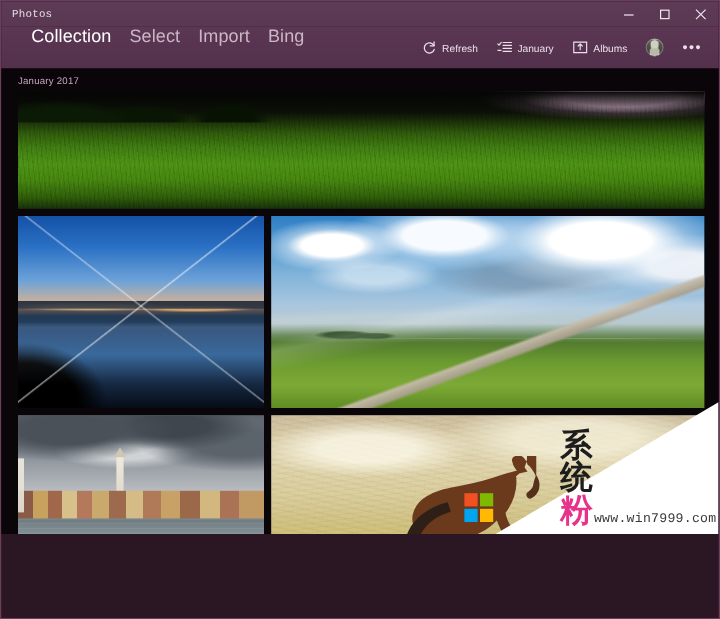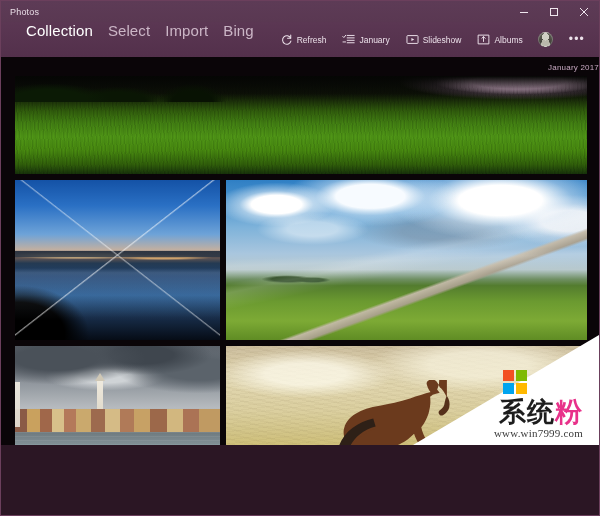--- a/index.html
+++ b/index.html
@@ -25,20 +25,21 @@
     background: linear-gradient(180deg,#5d3b56 0%, #5a3852 100%);
     display: flex;
     align-items: center;
     -webkit-user-select: none; user-select: none;
   }
   .titlebar-text {
     font-size: 9px;
     color: #e8dde6;
     padding-left: 9px;
     letter-spacing: .2px;
+    font-family: Liberation Mono, monospace;
   }
   .wincontrols {
     margin-left: auto;
     display: flex;
     height: 21px;
   }
   .wc {
     width: 30px; height: 21px;
     display: flex; align-items: center; justify-content: center;
     color: #efe6ee;
@@ -95,21 +96,20 @@
     letter-spacing: 1.2px;
     line-height: 9px;
   }
 
   
   .content {
     position: relative;
     background: #0a0508;
     height: 388px;
     overflow: hidden;
-    text-align: right;
   }
   .datelabel {
     font-size: 8px;
     color: #c6a8c0;
     padding: 6px 0 4px 14px;
     letter-spacing: .2px;
   }
 
   .grid { padding: 0 14px; }
   .row { display: flex; gap: 6px; margin-bottom: 6px; }
@@ -279,43 +279,43 @@
     right: 0; bottom: 0;
     width: 186px; height: 110px;
     pointer-events: none;
   }
   .wm-tri {
     position:absolute; inset:0;
     background:#ffffff;
     clip-path: polygon(100% 0, 100% 100%, 0 100%);
   }
   .wm-inner {
-    position:absolute; right:16px; bottom:6px;
-    display:flex; flex-direction:column; align-items:flex-end;
+    position:absolute; right:2px; bottom:6px;
+    display:flex; flex-direction:row; align-items:flex-end;
   }
   .ms-logo {
     display:grid;
     grid-template-columns: 11px 11px;
     grid-template-rows: 11px 11px;
     gap: 2px;
     margin-bottom: 4px;
     margin-right: 56px;
   }
   .ms-logo span { display:block; }
   .wm-cn {
     font-family: "DejaVu Sans", sans-serif;
     font-size: 27px;
     font-weight: 700;
     color: #1d1d1d;
     line-height: 1;
     letter-spacing: 1px;
   }
   .wm-cn .pink { color:#e8318a; }
   .wm-url {
-    font-family: Liberation Serif, serif;
+    font-family: Liberation Mono, monospace;
     font-size: 11px;
     color: #3a3a3a;
     letter-spacing: .2px;
     margin-top: 2px;
   }
 </style>
 </head>
 <body>
 
 <div id="app">
@@ -366,29 +366,20 @@
         <span class="ico">
           <svg viewBox="0 0 16 16" fill="none" stroke="currentColor" stroke-width="1.2">
             <path d="M1 4.3 L2.3 5.6 L4.6 2.8" stroke-linecap="round" stroke-linejoin="round"></path>
             <path d="M1.2 11 L4.4 11" stroke-linecap="round"></path>
             <path d="M6.4 3 H15 M6.4 6 H15 M6.4 9 H15 M6.4 12 H15" stroke-linecap="round"></path>
           </svg>
         </span>
         <span>January</span>
       </div>
 
-      <div class="cmdbtn">
-        <span class="ico">
-          <svg viewBox="0 0 16 16" fill="none" stroke="currentColor" stroke-width="1.2">
-            <rect x="1.2" y="3.2" width="13.6" height="9.6" rx="1"></rect>
-            <path d="M6.6 6.1 L10.2 8 L6.6 9.9 Z" fill="currentColor" stroke="none"></path>
-          </svg>
-        </span>
-        <span>Slideshow</span>
-      </div>
 
       <div class="cmdbtn">
         <span class="ico">
           <svg viewBox="0 0 16 16" fill="none" stroke="currentColor" stroke-width="1.2">
             <path d="M1.4 6.6 V13.4 H14.6 V6.6"></path>
             <path d="M1.4 6.6 L1.4 2.6 H14.6 V6.6"></path>
             <path d="M8 10.4 V4.6 M5.9 6.6 L8 4.5 L10.1 6.6" stroke-linecap="round" stroke-linejoin="round"></path>
           </svg>
         </span>
         <span>Albums</span>

